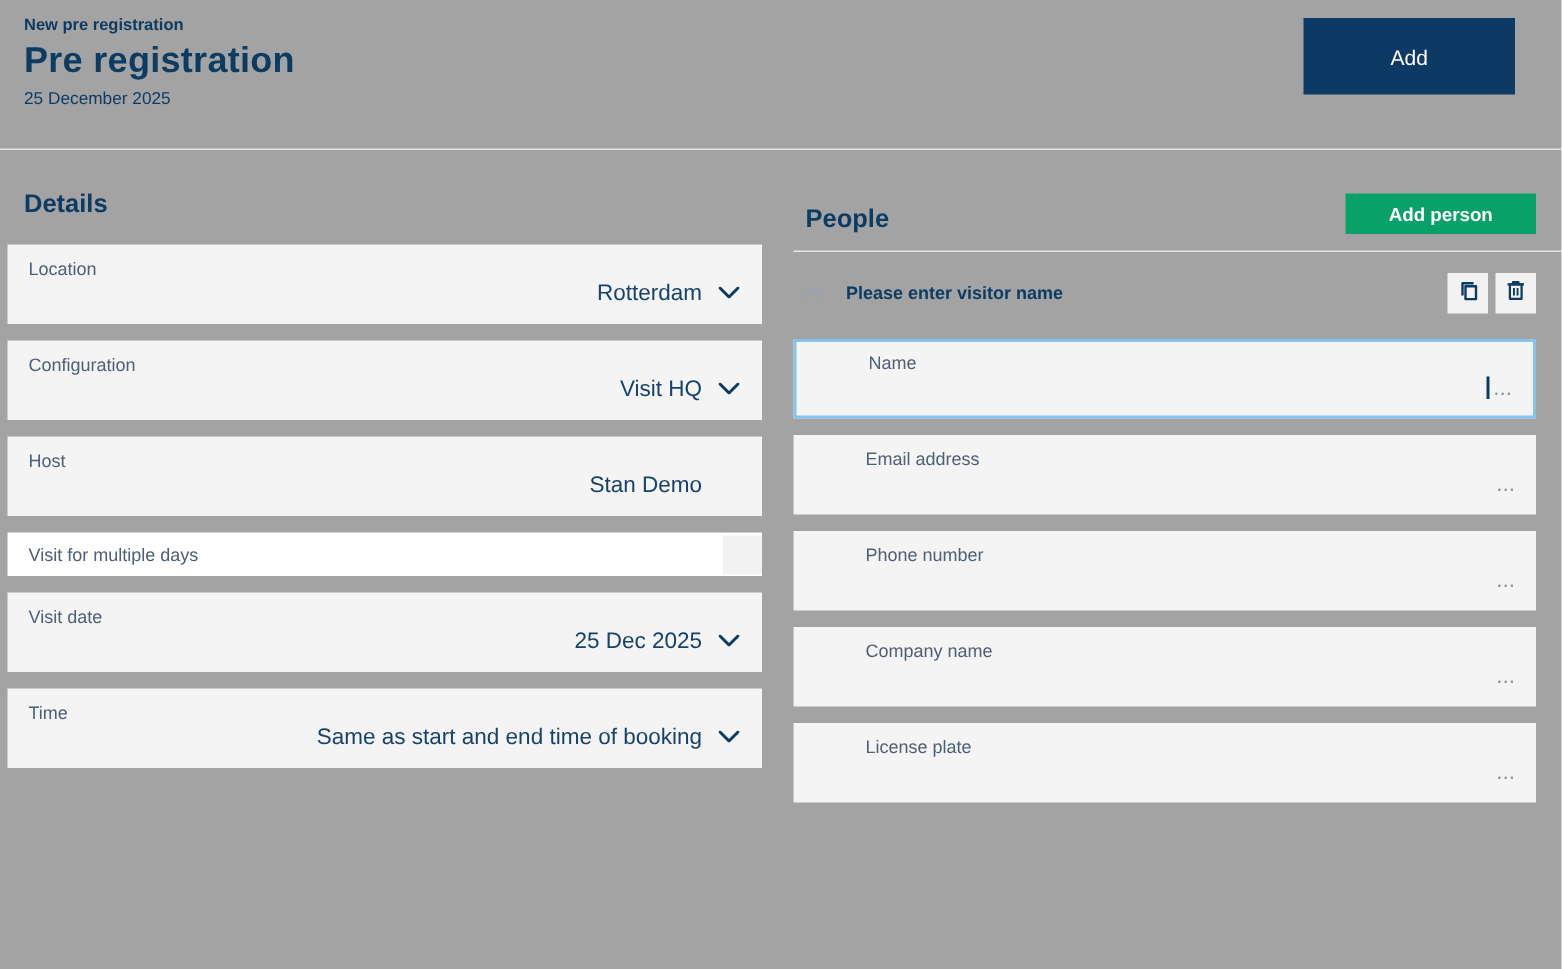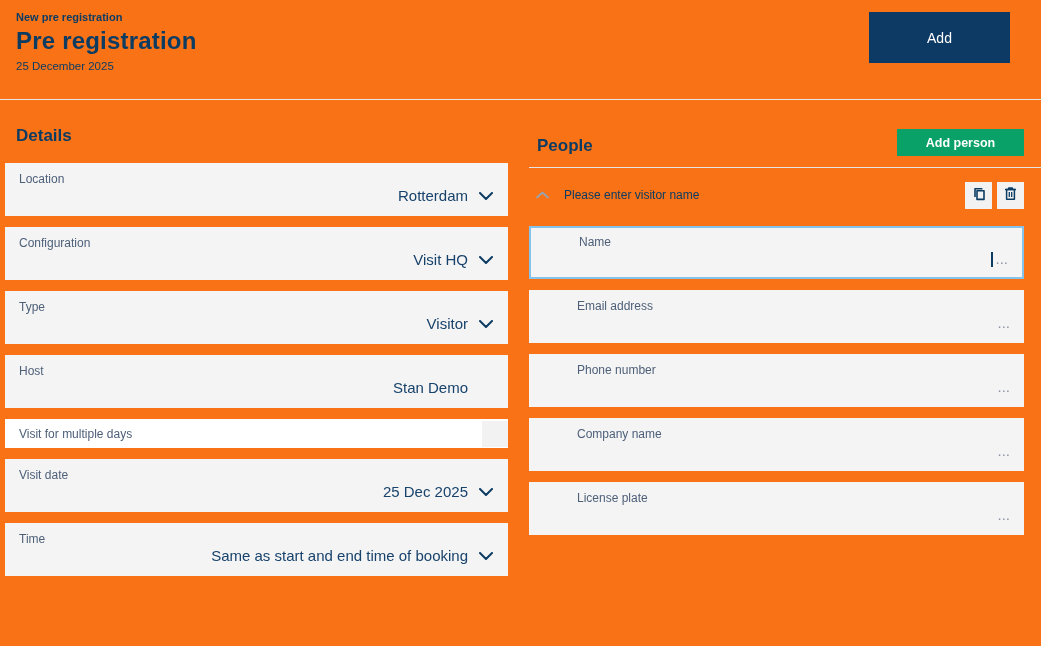--- a/index.html
+++ b/index.html
@@ -1,18 +1,18 @@
 <!DOCTYPE html>
 <html><head>
 <meta charset="utf-8">
 <style>
   * { margin:0; padding:0; box-sizing:border-box; }
   html,body { width:1041px; height:646px; background:#ffffff;
     font-family:"Liberation Sans","DejaVu Sans",sans-serif; }
-  .page { position:relative; width:1041px; height:646px; overflow:hidden; background:#f97316; }
+  .page { position:relative; width:1041px; height:646px; overflow:hidden; background:#a3a3a3; }
 
   
   .header-block { position:absolute; left:16px; top:11px; }
   .eyebrow { font-size:11px; font-weight:bold; color:#0d3c63; }
   .page-title { font-size:24px; font-weight:bold; color:#0d3c63; margin:4px 0 5px; letter-spacing:.2px; }
   .header-date { font-size:11.5px; font-weight:normal; color:#0d3c63; }
   .add-btn { position:absolute; left:869px; top:12px; width:141px; height:51px;
     background:#0d3a64; color:#ffffff; font-size:14px; border:none;
     display:flex; align-items:center; justify-content:center; cursor:pointer; }
   .header-divider { position:absolute; left:0; top:99px; width:1041px; height:1px; background:#e5e5e7; }
@@ -44,21 +44,21 @@
 
   
   .people-header { display:flex; align-items:flex-start; justify-content:space-between; margin-top:10px; height:41px; }
   .add-person-btn { width:127px; height:27px; background:#0aa168; color:#ffffff;
     font-size:12.5px; font-weight:bold; border:none; display:flex; align-items:center;
     justify-content:center; cursor:pointer; margin-top:4px; }
   .people-divider { height:1px; width:512px; background:#e5e5e7; margin-top:1px; }
 
   .person-header { display:flex; align-items:center; height:28px; margin-top:13px; }
   .collapse { margin-left:7px; display:flex; align-items:center; cursor:pointer; }
-  .person-title { font-size:12px; font-weight:normal; color:#0d3c63; margin-left:15px; flex:1; }
+  .person-title { font-size:12px; font-weight:bold; color:#0d3c63; margin-left:15px; flex:1; }
   .icon-btn { width:27px; height:27px; background:#f2f2f3; border:none; display:flex;
     align-items:center; justify-content:center; cursor:pointer; margin-left:5px; flex:none; }
 
   .person-fields { margin-top:17px; }
   .person-fields .field { padding-right:14px; cursor:text;padding-left:48px; }
 </style>
 </head>
 <body>
 
 <div class="page">
@@ -87,29 +87,20 @@
     <div class="field">
       <div class="flabel">Configuration</div>
       <div class="fvalue">Visit HQ</div>
       <span class="chev">
         <svg width="14" height="8" viewBox="0 0 14 8">
             <path d="M1 1l6 6 6-6" fill="none" stroke="#0d3c63" stroke-width="2" stroke-linecap="round" stroke-linejoin="round"></path>
           </svg>
       </span>
     </div>
 
-    <div class="field">
-      <div class="flabel">Type</div>
-      <div class="fvalue">Visitor</div>
-      <span class="chev">
-        <svg width="14" height="8" viewBox="0 0 14 8">
-            <path d="M1 1l6 6 6-6" fill="none" stroke="#0d3c63" stroke-width="2" stroke-linecap="round" stroke-linejoin="round"></path>
-          </svg>
-      </span>
-    </div>
 
     <div class="field">
       <div class="flabel">Host</div>
       <div class="fvalue">Stan Demo</div>
     </div>
 
 
     <div class="toggle-row">
       <div class="flabel">Visit for multiple days</div>
       <div class="checkbox"></div>

